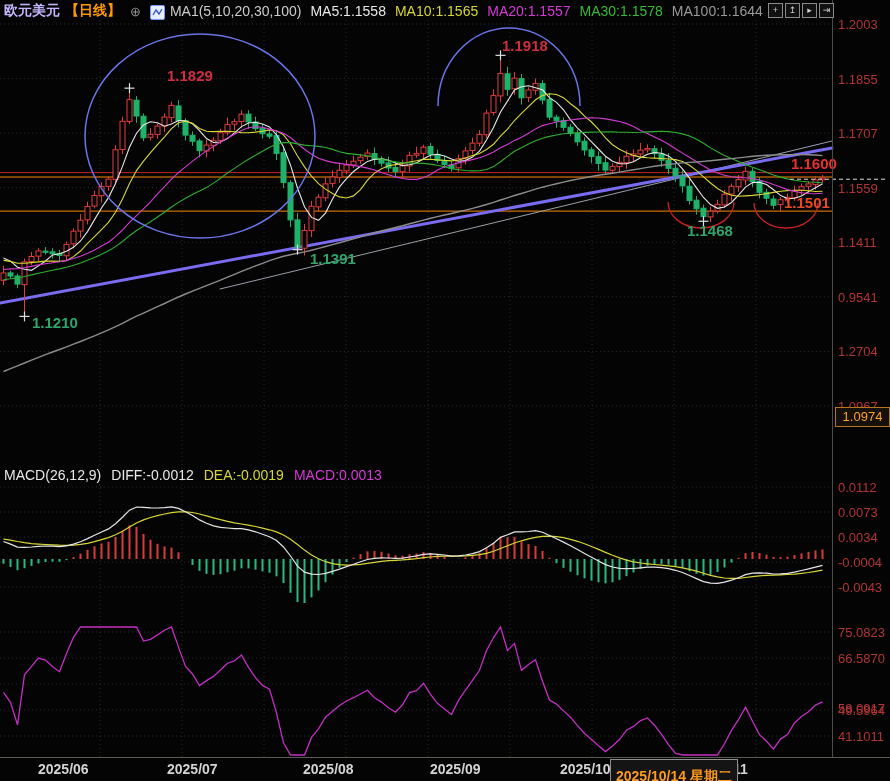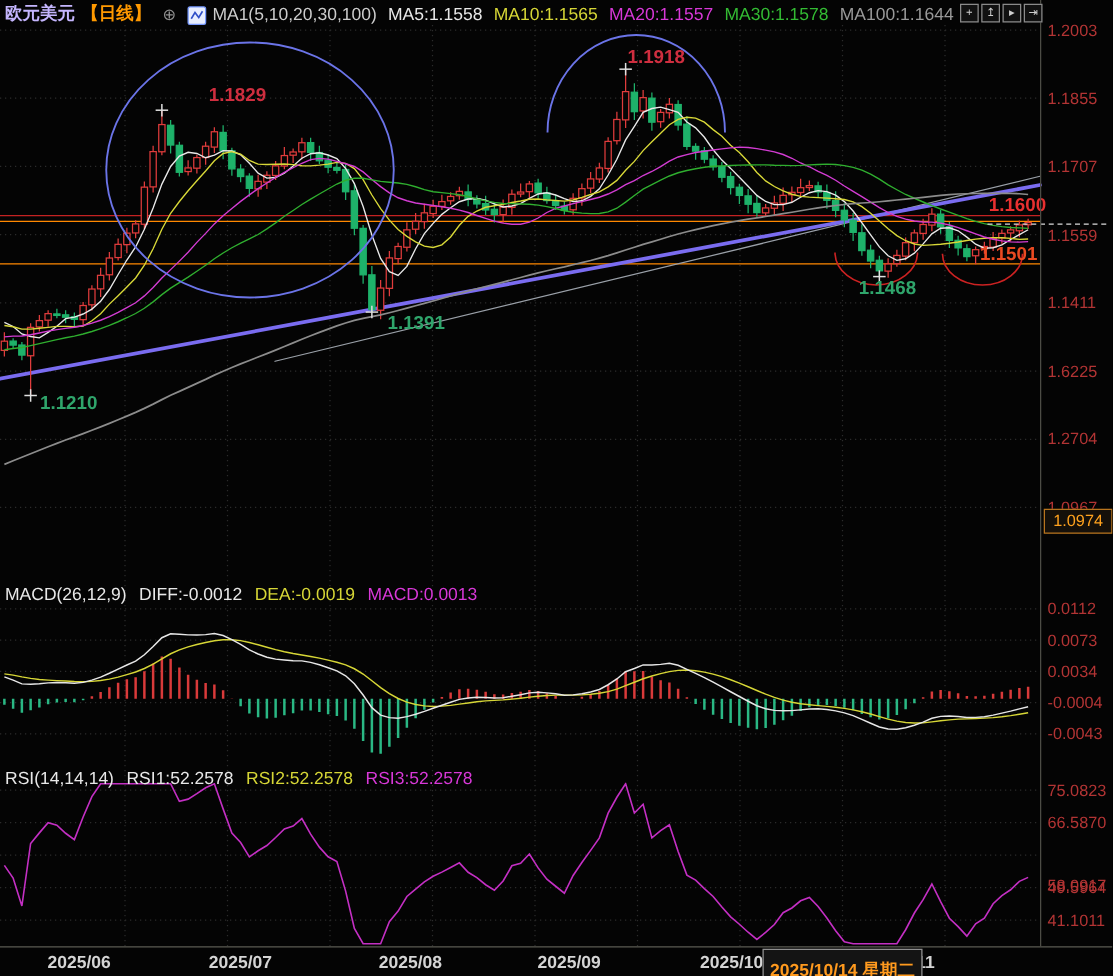--- a/index.html
+++ b/index.html
@@ -498,34 +498,28 @@
   <div class="tb" style="left:802px;">▸</div>
   <div class="tb" style="left:819px;">⇥</div>
 
   <div class="subhdr" style="top:467px;">
     <span class="c-w">MACD(26,12,9)</span>
     <span class="c-w">DIFF:-0.0012</span>
     <span class="c-y">DEA:-0.0019</span>
     <span class="c-m">MACD:0.0013</span>
   </div>
 
-  <div class="subhdr" style="top:614px;">
-    <span class="c-w">RSI(14,14,14)</span>
-    <span class="c-w">RSI1:52.2578</span>
-    <span class="c-y">RSI2:52.2578</span>
-    <span class="c-m">RSI3:52.2578</span>
-  </div>
 
   <div id="labels">
       <div class="tick" style="top: 24px;">1.2003</div>
       <div class="tick" style="top: 78.571px;">1.1855</div>
       <div class="tick" style="top: 133.142px;">1.1707</div>
       <div class="tick" style="top: 187.713px;">1.1559</div>
       <div class="tick" style="top: 242.284px;">1.1411</div>
-      <div class="tick" style="top: 296.855px;">1.6225</div>
+      <div class="tick" style="top: 296.855px;">0.9541</div>
       <div class="tick" style="top: 351.426px;">1.2704</div>
       <div class="tick" style="top: 405.997px;">1.0967</div>
       <div class="tick" style="top: 487px;">0.0112</div>
       <div class="tick" style="top: 512px;">0.0073</div>
       <div class="tick" style="top: 537px;">0.0034</div>
       <div class="tick" style="top: 562px;">-0.0004</div>
       <div class="tick" style="top: 587px;">-0.0043</div>
       <div class="tick" style="top: 632px;">75.0823</div>
       <div class="tick" style="top: 658px;">66.5870</div>
       <div class="tick" style="top: 708px;">58.0917</div>

